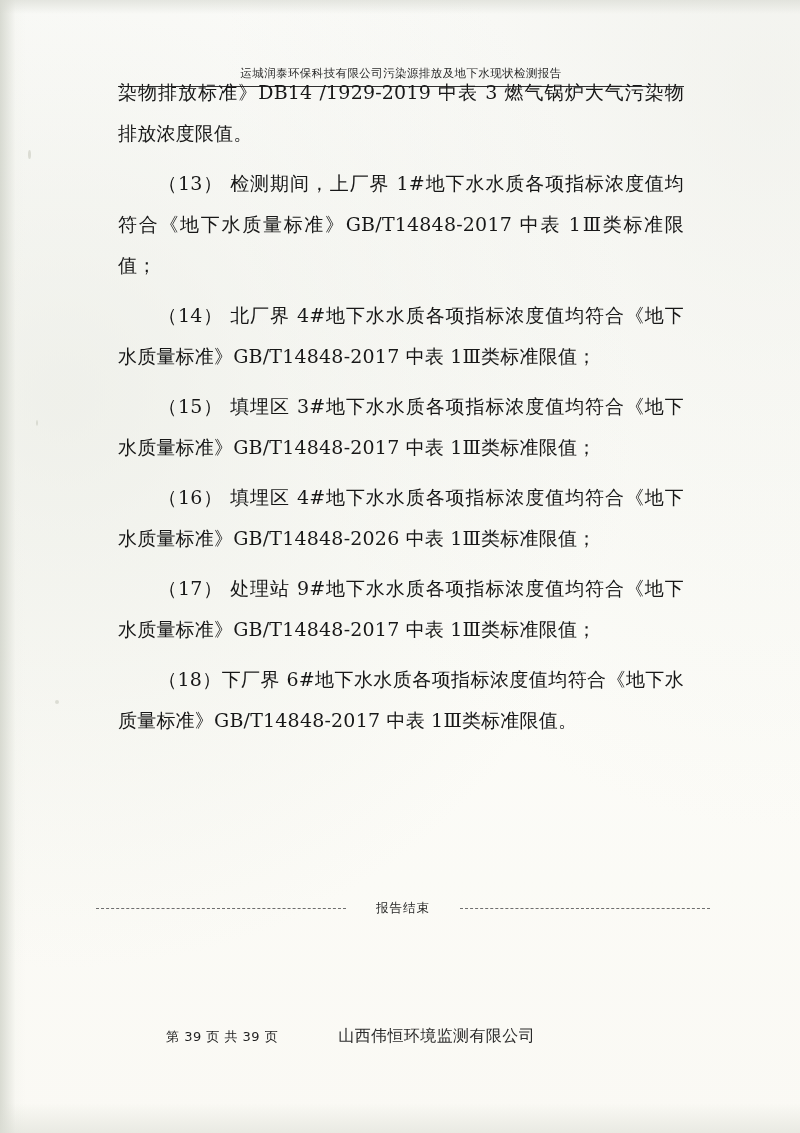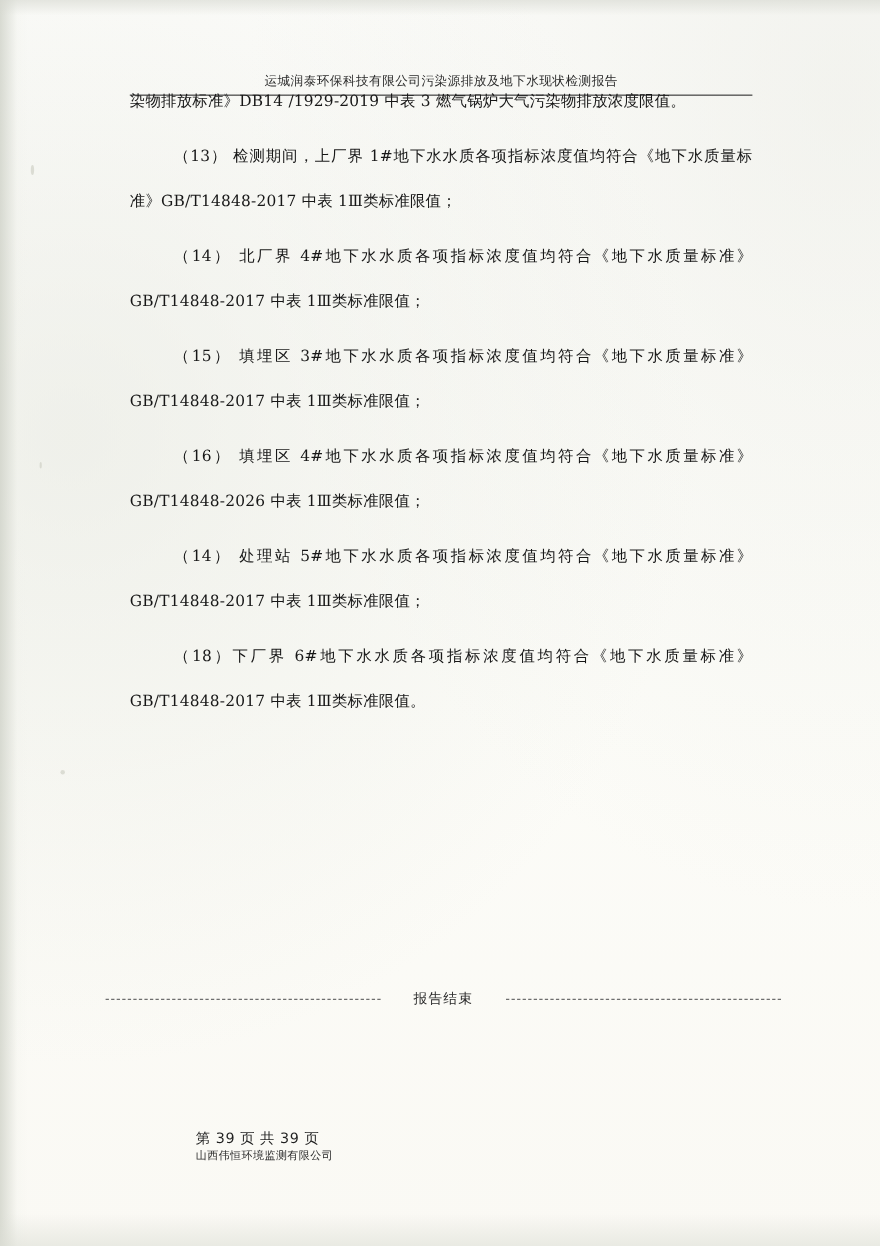--- a/index.html
+++ b/index.html
@@ -75,21 +75,21 @@
 
   
   .content {
     position: absolute;
     top: 72px;
     left: 118px;
     width: 566px;
   }
   .para {
     font-family: "DejaVu Serif", "Liberation Serif", serif;
-    font-size: 14px;
+    font-size: 19px;
     line-height: 41px;
     letter-spacing: 0.2px;
     color: #171717;
     text-align: justify;
     text-justify: inter-character;
     margin: 0 0 9px 0;
   }
   .para.indent {
     text-indent: 40px;
   }
@@ -120,33 +120,32 @@
   }
 
   
   .footer {
     position: absolute;
     top: 1026px;
     left: 118px;
     width: 566px;
     display: flex;
     align-items: baseline;
-    flex-direction: column;
   }
   .footer-page {
     font-family: "DejaVu Sans", "Liberation Sans", sans-serif;
     font-size: 13px;
     color: #1f1f1f;
     letter-spacing: 0.5px;
     margin-left: 48px;
     white-space: nowrap;
   }
   .footer-org {
     font-family: Liberation Mono, monospace;
-    font-size: 10px;
+    font-size: 16px;
     color: #2b2b2b;
     letter-spacing: 0.4px;
     margin-left: 60px;
     white-space: nowrap;
   }
 </style>
 </head>
 <body>
 
 <div class="page">
@@ -162,21 +161,21 @@
     <div class="header-title">运城润泰环保科技有限公司污染源排放及地下水现状检测报告</div>
     <div class="header-rule"></div>
   </div>
 
   <div class="content">
     <p class="para">染物排放标准》DB14 /1929-2019 中表 3 燃气锅炉大气污染物排放浓度限值。</p>
     <p class="para indent">（13）  检测期间，上厂界 1#地下水水质各项指标浓度值均符合《地下水质量标准》GB/T14848-2017 中表 1Ⅲ类标准限值；</p>
     <p class="para indent">（14）  北厂界 4#地下水水质各项指标浓度值均符合《地下水质量标准》GB/T14848-2017 中表 1Ⅲ类标准限值；</p>
     <p class="para indent">（15）  填埋区 3#地下水水质各项指标浓度值均符合《地下水质量标准》GB/T14848-2017 中表 1Ⅲ类标准限值；</p>
     <p class="para indent">（16）  填埋区 4#地下水水质各项指标浓度值均符合《地下水质量标准》GB/T14848-2026 中表 1Ⅲ类标准限值；</p>
-    <p class="para indent">（14）  处理站 5#地下水水质各项指标浓度值均符合《地下水质量标准》GB/T14848-2017 中表 1Ⅲ类标准限值；</p>
+    <p class="para indent">（17）  处理站 9#地下水水质各项指标浓度值均符合《地下水质量标准》GB/T14848-2017 中表 1Ⅲ类标准限值；</p>
     <p class="para indent">（18）下厂界 6#地下水水质各项指标浓度值均符合《地下水质量标准》GB/T14848-2017 中表 1Ⅲ类标准限值。</p>
   </div>
 
   <div class="end-block">
     <div class="dash-line"></div>
     <div class="end-label">报告结束</div>
     <div class="dash-line"></div>
   </div>
 
   <div class="footer">

